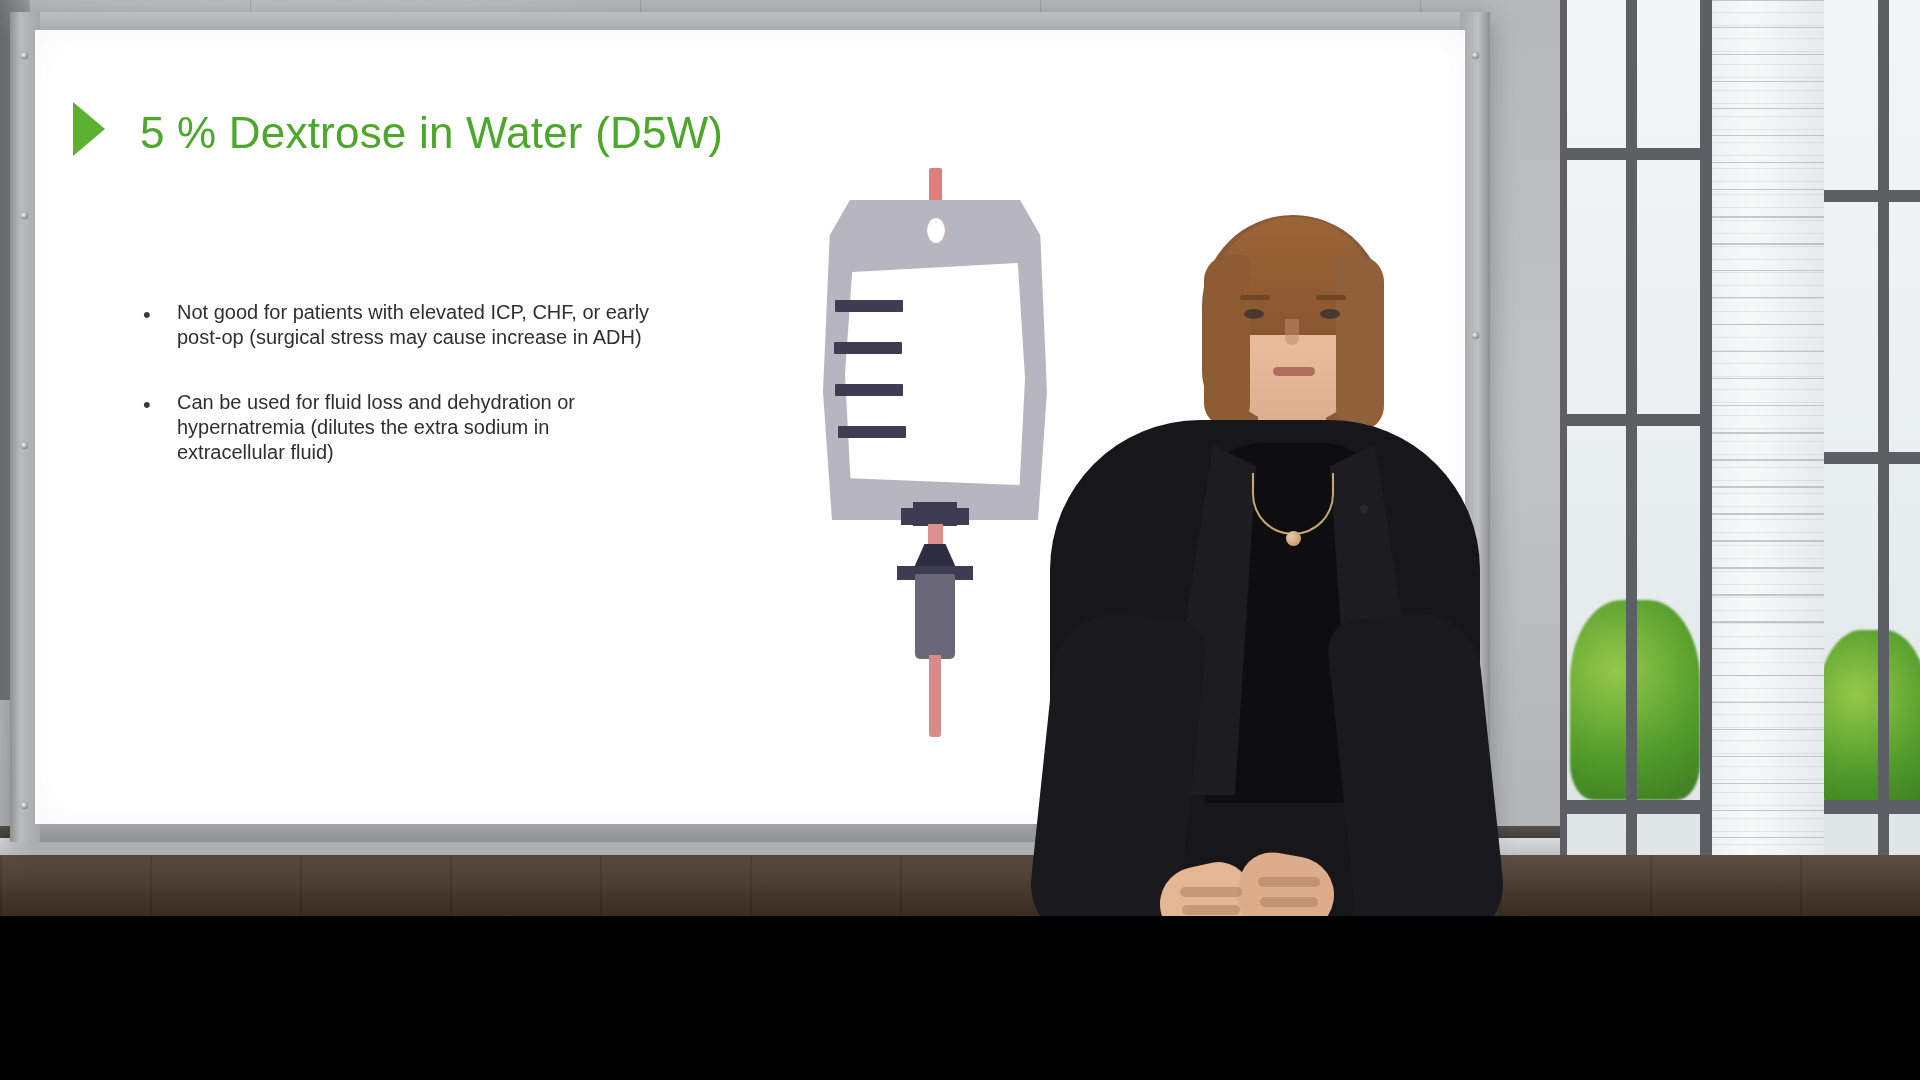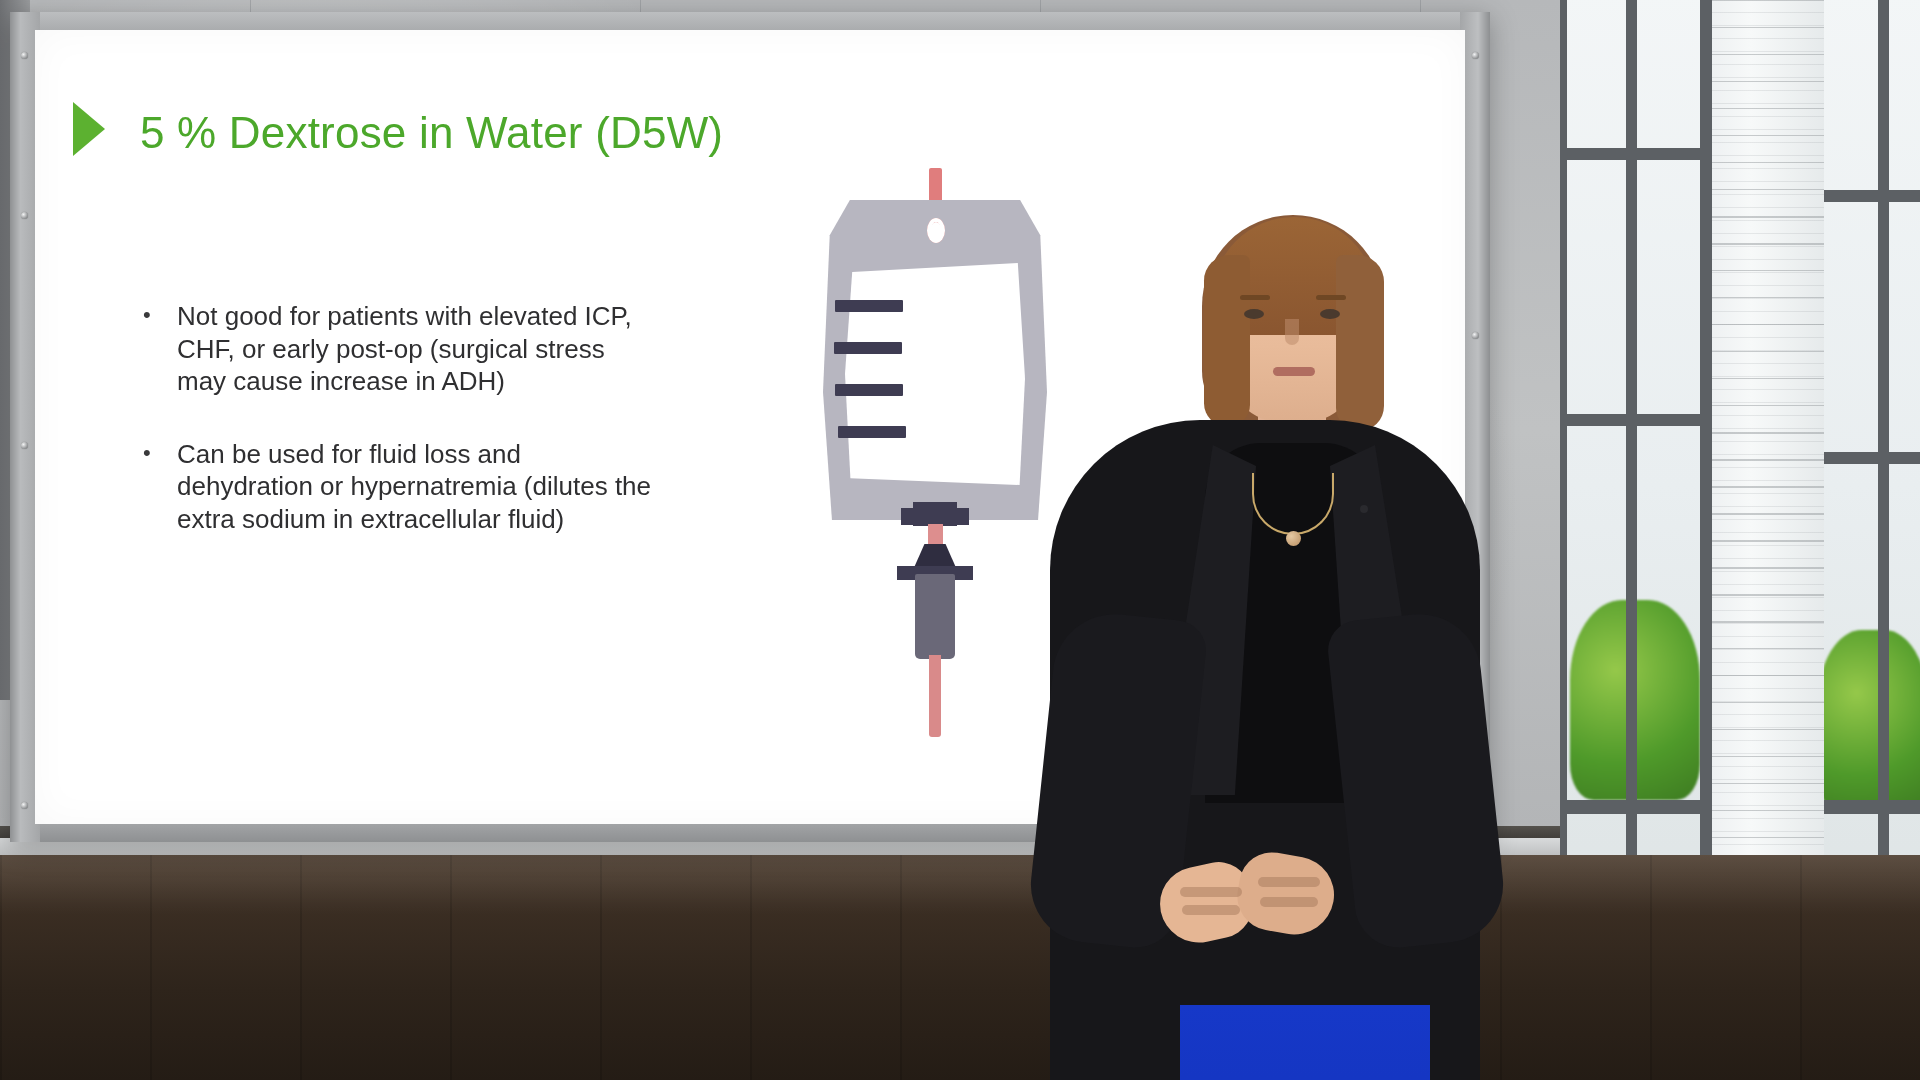--- a/index.html
+++ b/index.html
@@ -1,19 +1,19 @@
 <!DOCTYPE html>
 <html><head>
 <meta charset="utf-8">
 <style>
   * { margin:0; padding:0; box-sizing:border-box; }
   html,body { width:1920px; height:1080px; overflow:hidden; background:#000; }
   body { font-family:"Liberation Sans", sans-serif; }
 
-  #stage { position:relative; width:1920px; height:1080px; overflow:hidden; }
+  #stage { position:relative; width:1920px; height:916px; overflow:hidden; }
 
   
   .bg-wall {
     position:absolute; left:0; top:0; width:1920px; height:860px;
     background:linear-gradient(180deg,#b9bbbc 0%,#c2c4c5 40%,#bcbdbe 100%);
   }
   .wall-plaster {
     position:absolute; left:0; top:0; width:1560px; height:860px;
     background:
       radial-gradient(ellipse 600px 400px at 20% 20%, rgba(255,255,255,.28), transparent 70%),
@@ -128,21 +128,21 @@
     white-space:nowrap;
   }
 
   .bullets { position:absolute; left:100px; top:270px; width:520px; }
   .bullet-row { display:flex; margin-bottom:40px; }
   .bullet-dot {
     width:42px; flex:none; color:#3a3a3c; font-size:22px; line-height:1.32;
     padding-left:8px;
   }
   .bullet-text {
-    color:#2f2f31; font-size:26px; line-height:1.25; font-weight:400;
+    color:#2f2f31; font-size:20px; line-height:1.25; font-weight:400;
   }
 
   
   .iv { position:absolute; left:770px; top:120px; width:260px; height:500px; }
   .iv-hanger {
     position:absolute; left:124px; top:18px; width:13px; height:65px;
     background:#e07d7d; border-radius:2px;
   }
   .iv-bag-body {
     position:absolute; left:18px; top:50px; width:224px; height:320px;

